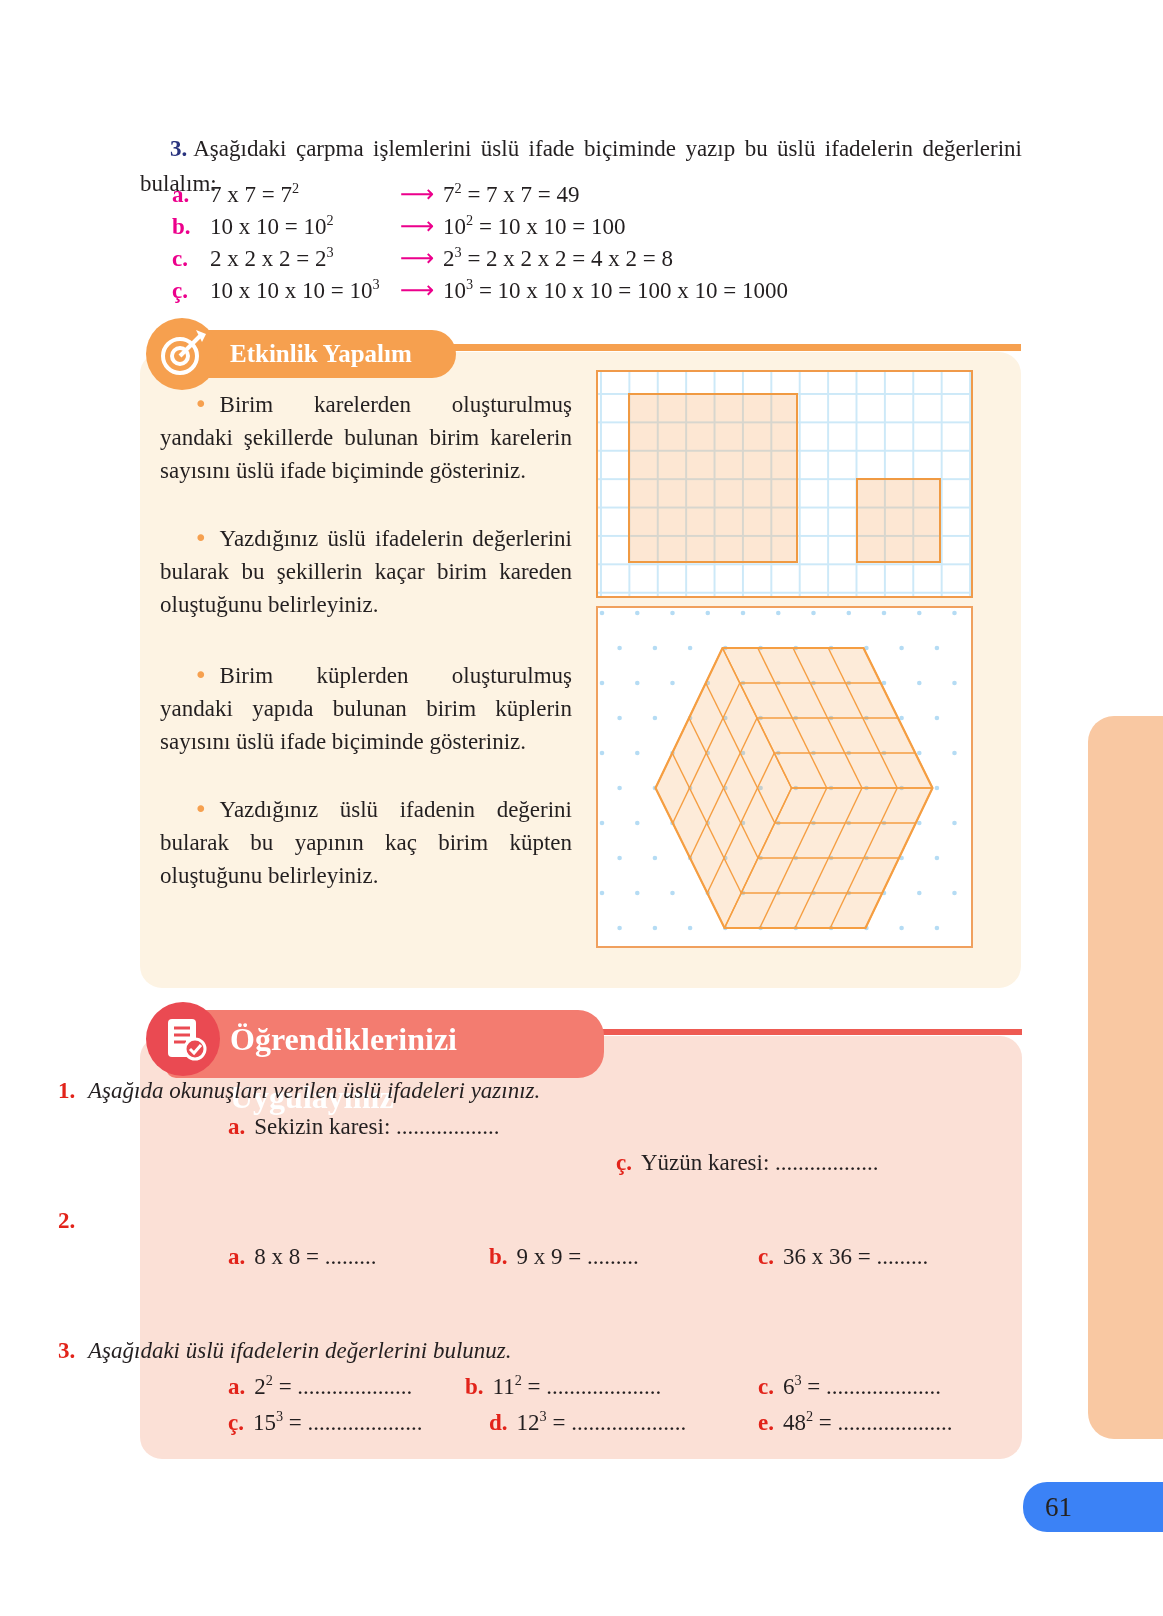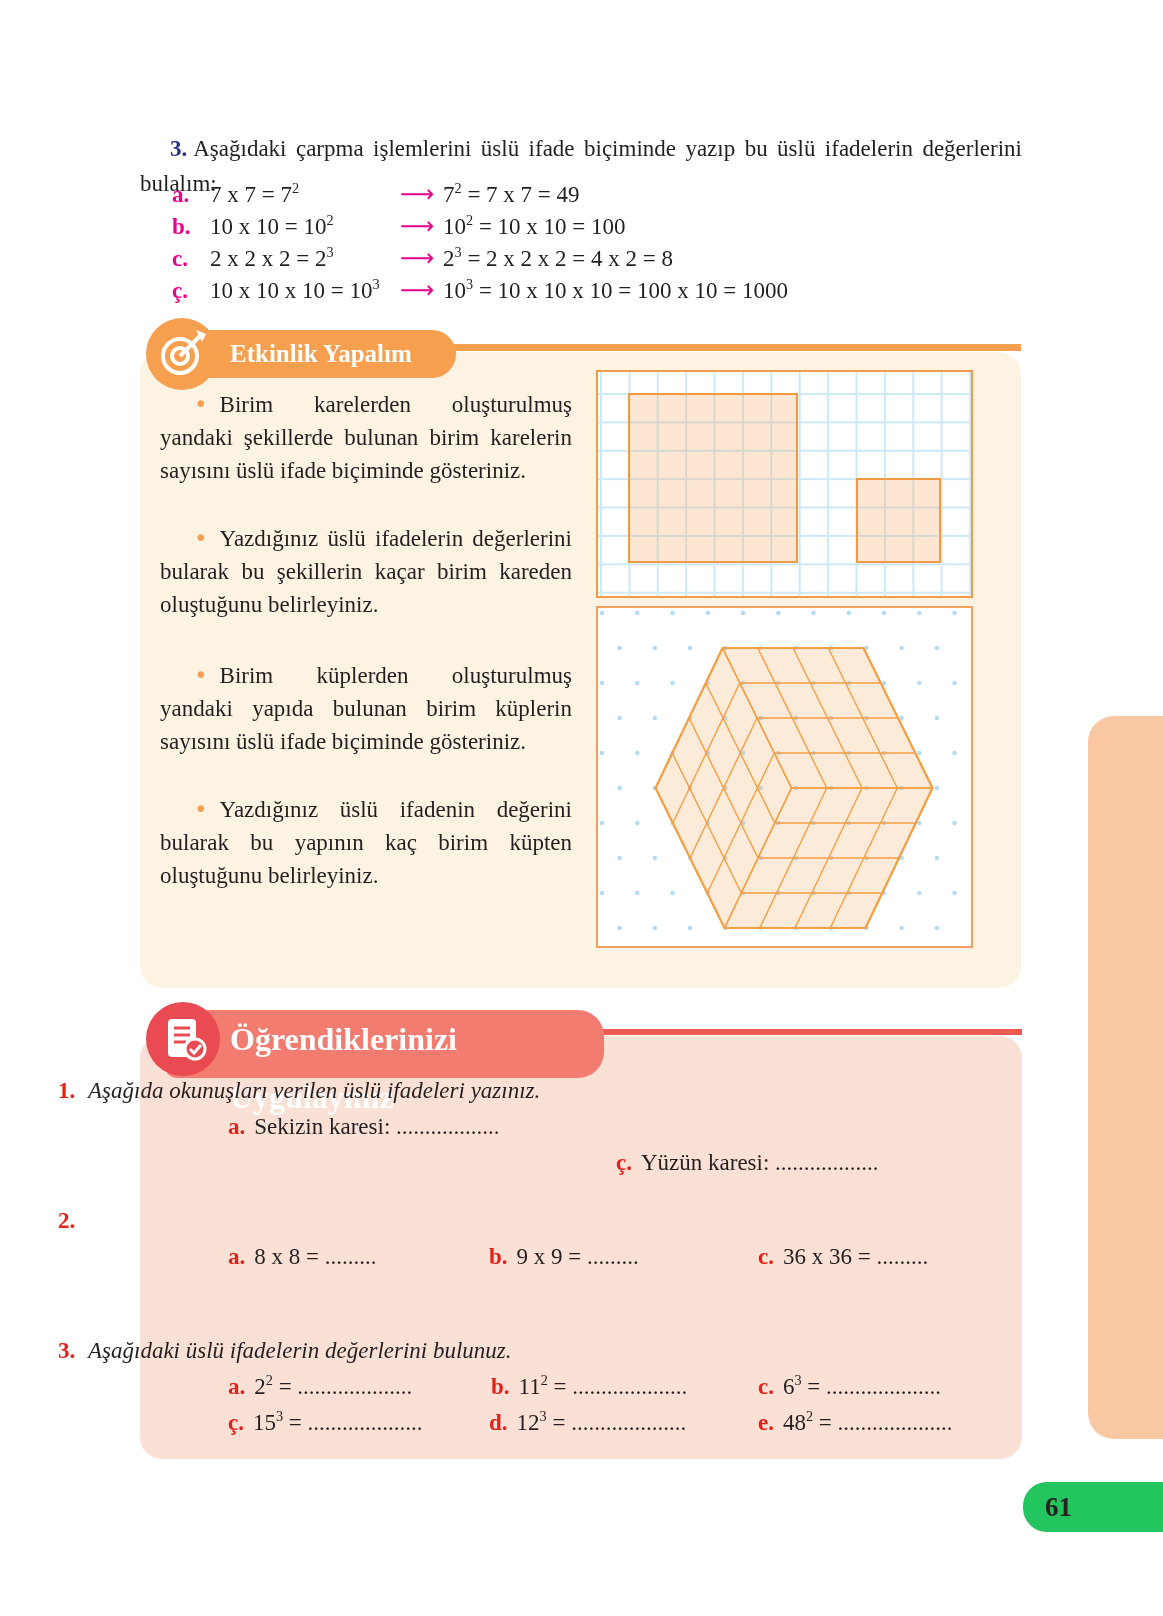--- a/index.html
+++ b/index.html
@@ -58,22 +58,22 @@
     line-height:58px;padding-left:64px;box-sizing:border-box;
   }
   .ex-line{position:absolute;left:0;width:882px;height:32px;font-size:23px;}
   .ex-num{position:absolute;left:58px;color:#e2231a;font-weight:bold;}
   .ex-prompt-text{position:absolute;left:88px;font-style:italic;}
   .ex-item{position:absolute;white-space:nowrap;}
   .ex-item .ilbl{color:#e2231a;font-weight:bold;margin-right:9px;}
   
   .side-bar{left:1088px;top:700px;width:75px;height:723px;background:#f9c8a2;border-radius:26px 0 0 26px;}
   .page-badge{
-    left:1023px;top:1466px;width:140px;height:50px;background:#22c55e;
-    border-radius:24px 0 0 24px;font-weight:bold;font-size:27px;line-height:50px;
+    left:1023px;top:1466px;width:140px;height:50px;background:#3b82f6;
+    border-radius:24px 0 0 24px;font-weight:normal;font-size:27px;line-height:50px;
     padding-left:22px;box-sizing:border-box;color:#26221f;
   }
   svg{display:block;}
 </style>
 </head>
 <body>
 
 <div class="page">
 
   <p class="intro-para"><span class="num-blue">3.</span><span>Aşağıdaki çarpma işlemlerini üslü ifade biçiminde yazıp bu üslü ifadelerin değerlerini bulalım:</span></p>
@@ -300,21 +300,21 @@
     <span class="ex-item" style="left:489px"><span class="ilbl">b.</span><span>9 x 9 = .........</span></span>
     <span class="ex-item" style="left:758px"><span class="ilbl">c.</span><span>36 x 36 = .........</span></span>
   </div>
 
   <div class="ex-line" style="top:1322px">
     <span class="ex-num">3.</span>
     <span class="ex-prompt-text">Aşağıdaki üslü ifadelerin değerlerini bulunuz.</span>
   </div>
   <div class="ex-line" style="top:1358px">
     <span class="ex-item" style="left:228px"><span class="ilbl">a.</span><span>2</span><sup>2</sup><span> = ....................</span></span>
-    <span class="ex-item" style="left:491px"><span class="ilbl">b.</span><span>11</span><sup>2</sup><span> = ....................</span></span>
+    <span class="ex-item" style="left:465px"><span class="ilbl">b.</span><span>11</span><sup>2</sup><span> = ....................</span></span>
     <span class="ex-item" style="left:758px"><span class="ilbl">c.</span><span>6</span><sup>3</sup><span> = ....................</span></span>
   </div>
   <div class="ex-line" style="top:1394px">
     <span class="ex-item" style="left:228px"><span class="ilbl">ç.</span><span>15</span><sup>3</sup><span> = ....................</span></span>
     <span class="ex-item" style="left:489px"><span class="ilbl">d.</span><span>12</span><sup>3</sup><span> = ....................</span></span>
     <span class="ex-item" style="left:758px"><span class="ilbl">e.</span><span>48</span><sup>2</sup><span> = ....................</span></span>
   </div>
 
   <div class="abs side-bar"></div>
   <div class="abs page-badge"><span>61</span></div>

